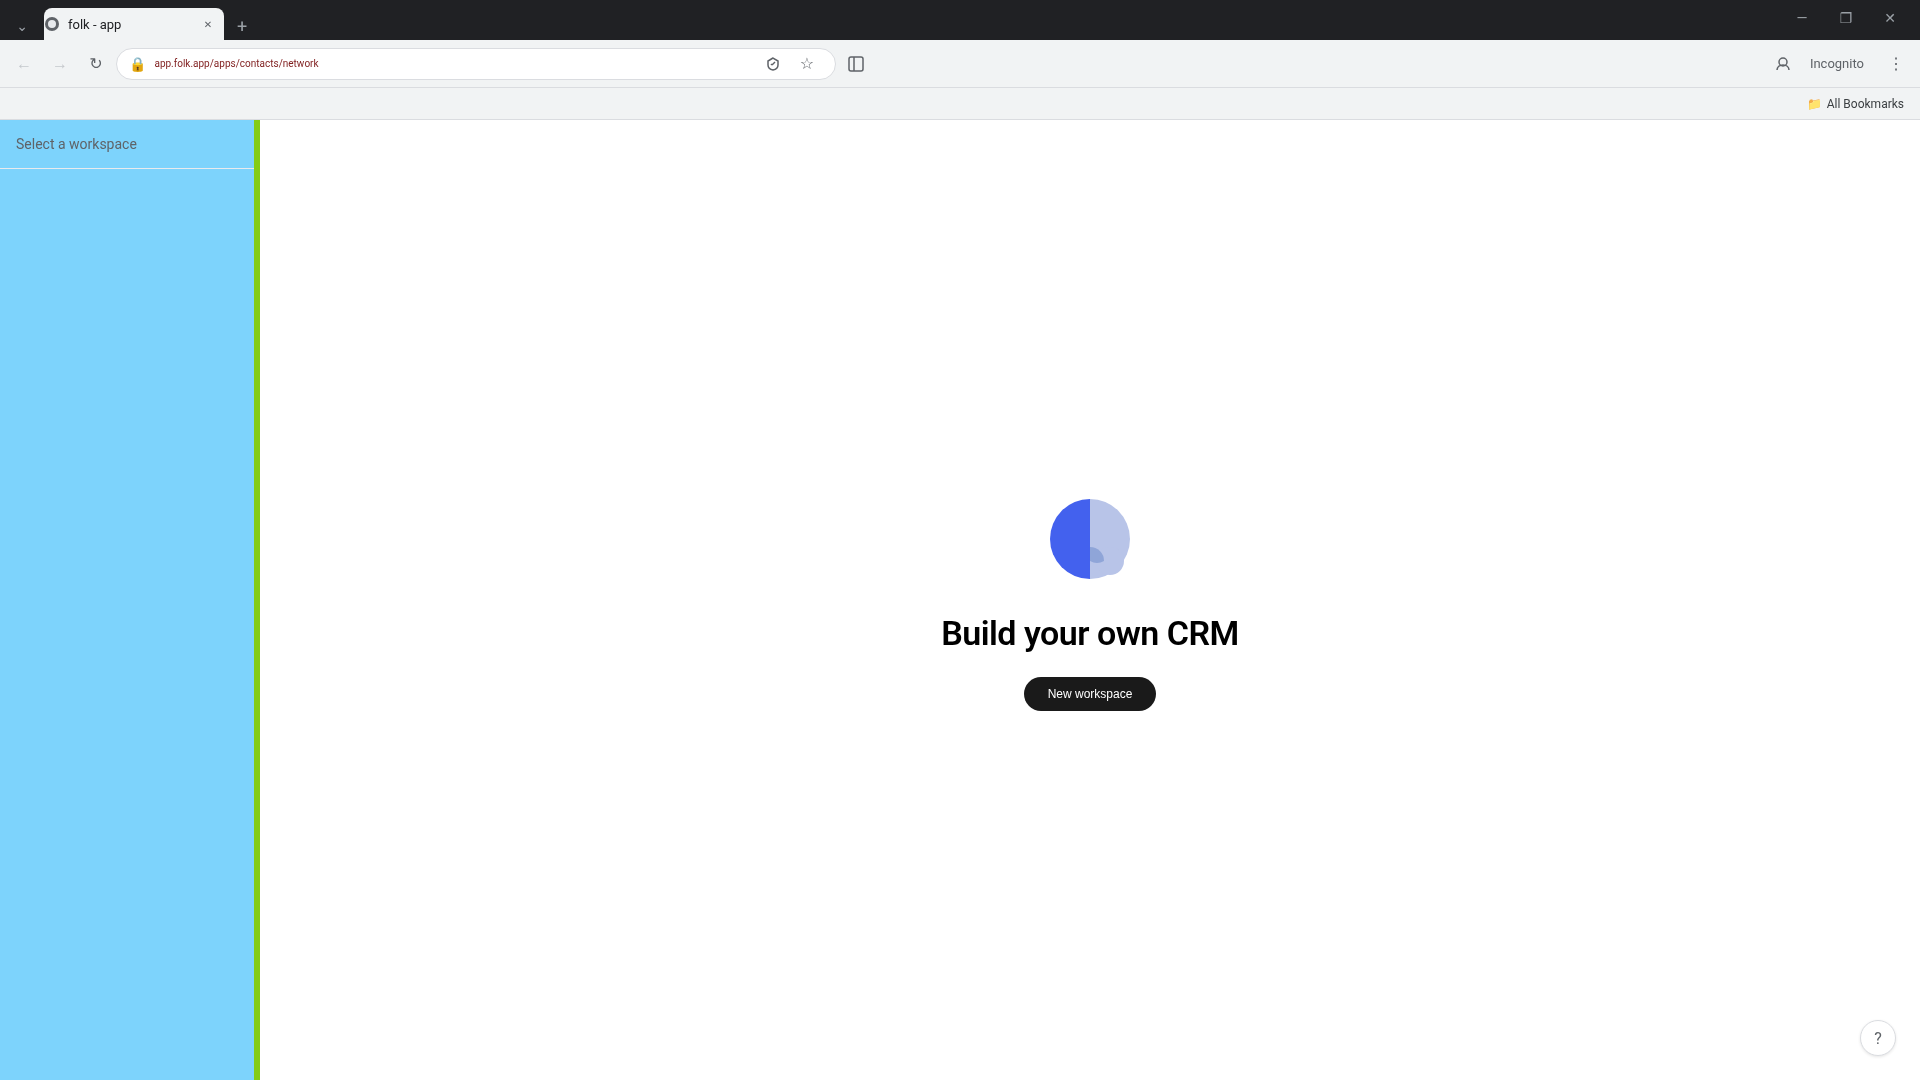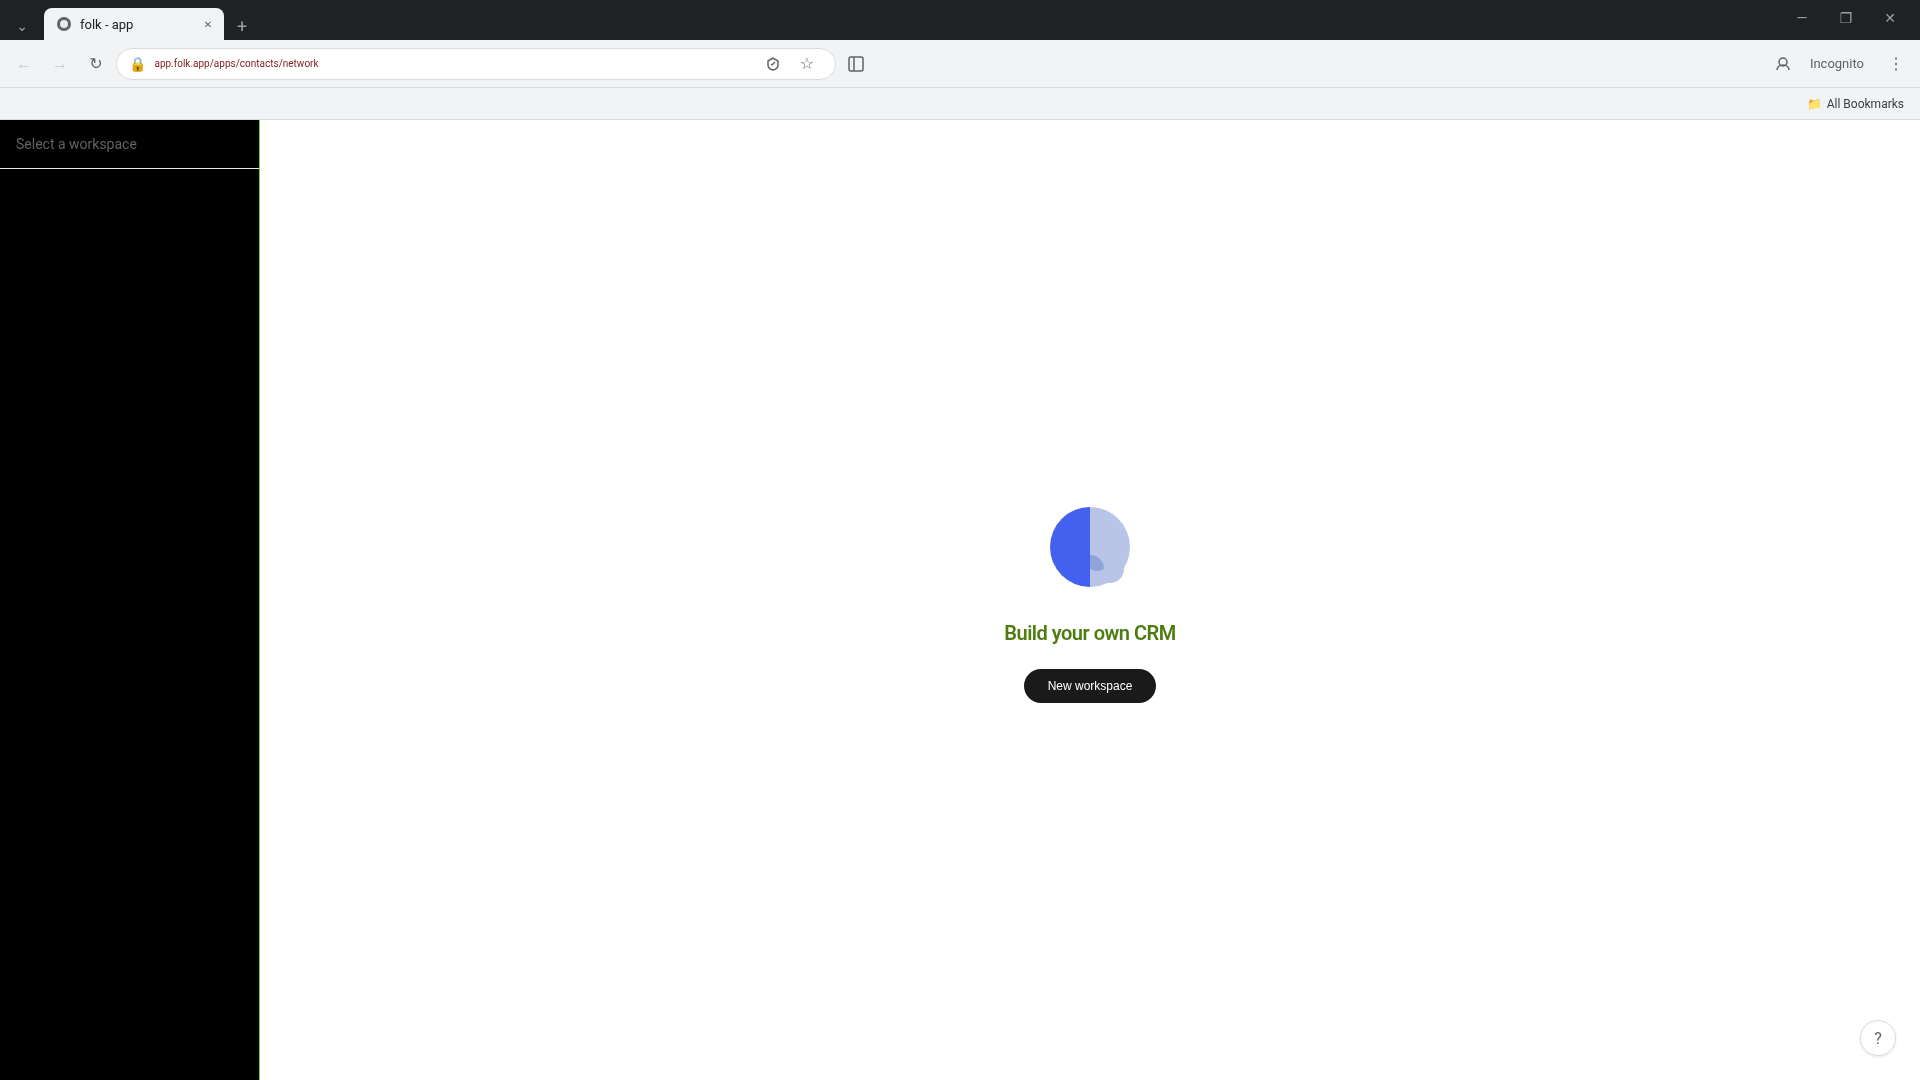--- a/index.html
+++ b/index.html
@@ -38,21 +38,21 @@
       align-items: flex-end;
       height: 100%;
     }
 
     .tab {
       display: flex;
       align-items: center;
       background: #35363a;
       border-radius: 8px 8px 0 0;
       height: 32px;
-      padding: 0 8px 0 12px;
+      padding: 0 8px 0 0;
       min-width: 180px;
       max-width: 240px;
       gap: 8px;
       cursor: pointer;
       position: relative;
     }
 
     .tab.active {
       background: #f1f3f4;
     }
@@ -244,22 +244,22 @@
     .app-content {
       display: flex;
       flex: 1;
       background: white;
       overflow: hidden;
     }
 
     
     .sidebar {
       width: 260px;
-      background: #000000;
-      border-right: 1px solid #84cc16;
+      background: #7dd3fc;
+      border-right: 6px solid #84cc16;
       display: flex;
       flex-direction: column;
       flex-shrink: 0;
     }
 
     .sidebar-header {
       padding: 16px 16px 8px;
       font-size: 14px;
       color: #5f6368;
       font-weight: 400;
@@ -292,23 +292,23 @@
     }
 
     
     .folk-logo-illustration {
       width: 100px;
       height: 100px;
       margin-bottom: 8px;
     }
 
     .main-title {
-      font-size: 20px;
+      font-size: 34px;
       font-weight: 600;
-      color: #4d7c0f;
+      color: #000000;
       letter-spacing: -0.5px;
     }
 
     .main-subtitle {
       font-size: 14px;
       color: #80868b;
       line-height: 1.5;
       max-width: 340px;
     }
 

